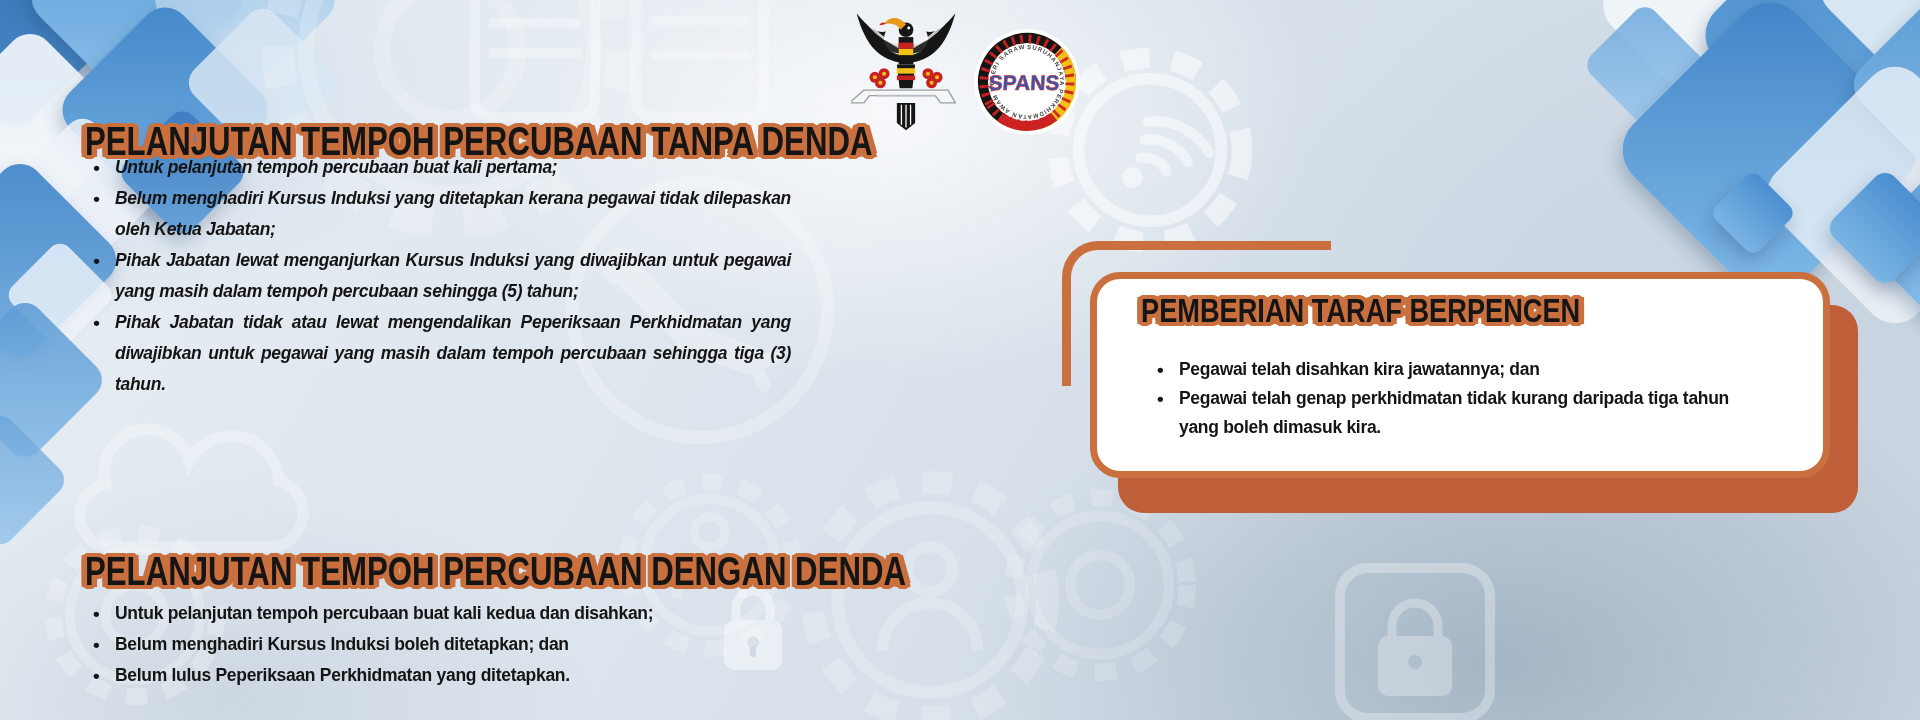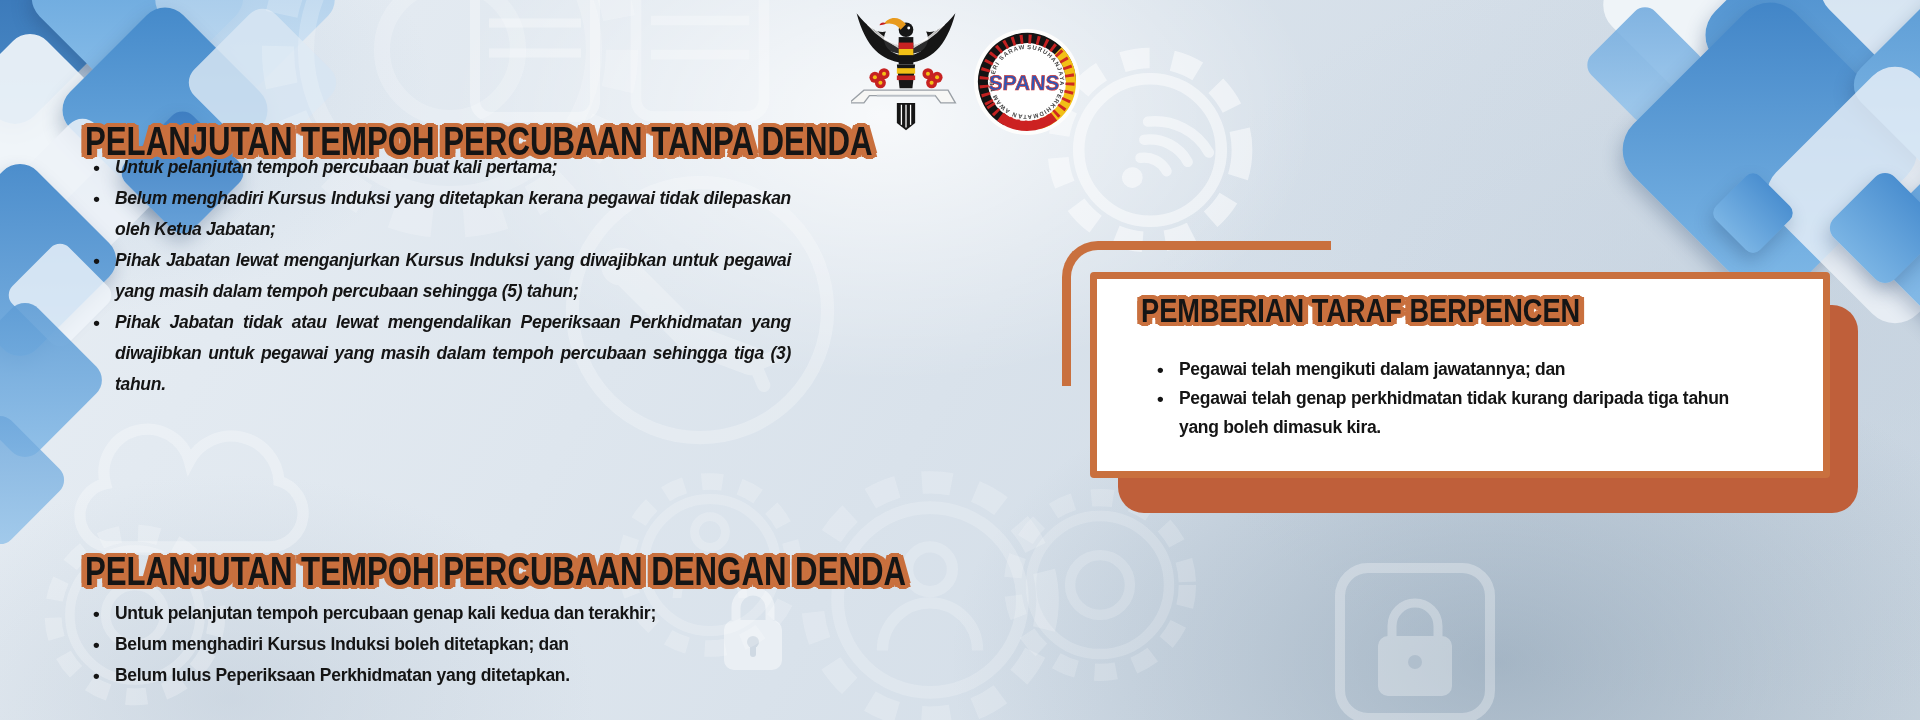--- a/index.html
+++ b/index.html
@@ -36,21 +36,21 @@
   
   .blist{position:absolute;margin:0;padding:0;list-style:none;
     font-size:17.5px;font-weight:700;letter-spacing:-.3px;color:#141414;line-height:31px;}
   .blist li{position:relative;padding-left:30px;text-align:justify;}
   .blist li::before{content:"\2022";position:absolute;left:8px;top:0;font-size:19px;}
   .blist.tight{line-height:29px;}
   
   .card-shadow{position:absolute;left:1118px;top:305px;width:740px;height:208px;
     background:#bf5f3a;border-radius:26px;}
   .card{position:absolute;left:1090px;top:272px;width:740px;height:206px;
-    background:#ffffff;border:7px solid #c9703e;border-radius:4px;box-sizing:border-box;}
+    background:#ffffff;border:7px solid #c9703e;border-radius:30px;box-sizing:border-box;}
   .card-accent{position:absolute;left:1062px;top:241px;width:260px;height:136px;
     border-top:9px solid #c9703e;border-left:9px solid #c9703e;
     border-top-left-radius:36px;}
   .card .outline-title{position:absolute;left:44px;top:12px;}
   .card .blist{left:52px;top:76px;width:580px;}
 </style>
 </head>
 <body>
 
 <div id="stage">
@@ -220,28 +220,28 @@
   <ul class="blist" style="left:85px;top:152px;width:706px;font-style:italic;">
     <li>Untuk pelanjutan tempoh percubaan buat kali pertama;</li>
     <li>Belum menghadiri Kursus Induksi yang ditetapkan kerana pegawai tidak dilepaskan oleh Ketua Jabatan;</li>
     <li>Pihak Jabatan lewat menganjurkan Kursus Induksi yang diwajibkan untuk pegawai yang masih dalam tempoh percubaan sehingga (5) tahun;</li>
     <li>Pihak Jabatan tidak atau lewat mengendalikan Peperiksaan Perkhidmatan yang diwajibkan untuk pegawai yang masih dalam tempoh percubaan sehingga tiga (3) tahun.</li>
   </ul>
 
   <h1 class="outline-title h-main" style="left:85px;top:548px;">PELANJUTAN TEMPOH PERCUBAAN DENGAN DENDA</h1>
 
   <ul class="blist" style="left:85px;top:598px;width:706px;">
-    <li>Untuk pelanjutan tempoh percubaan genap kali kedua dan terakhir;</li>
+    <li>Untuk pelanjutan tempoh percubaan buat kali kedua dan disahkan;</li>
     <li>Belum menghadiri Kursus Induksi boleh ditetapkan; dan</li>
     <li>Belum lulus Peperiksaan Perkhidmatan yang ditetapkan.</li>
   </ul>
 
   <div class="card-shadow"></div>
   <div class="card-accent"></div>
   <div class="card">
     <h2 class="outline-title h-card">PEMBERIAN TARAF BERPENCEN</h2>
     <ul class="blist tight" style="position:absolute;">
-      <li>Pegawai telah mengikuti dalam jawatannya; dan</li>
+      <li>Pegawai telah disahkan kira jawatannya; dan</li>
       <li>Pegawai telah genap perkhidmatan tidak kurang daripada tiga tahun yang boleh dimasuk kira.</li>
     </ul>
   </div>
 
 </div>
 
 </body></html>

